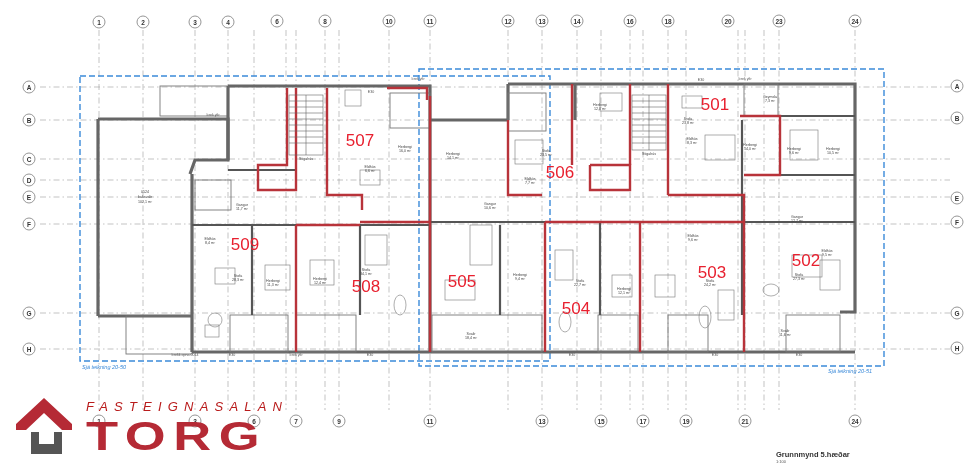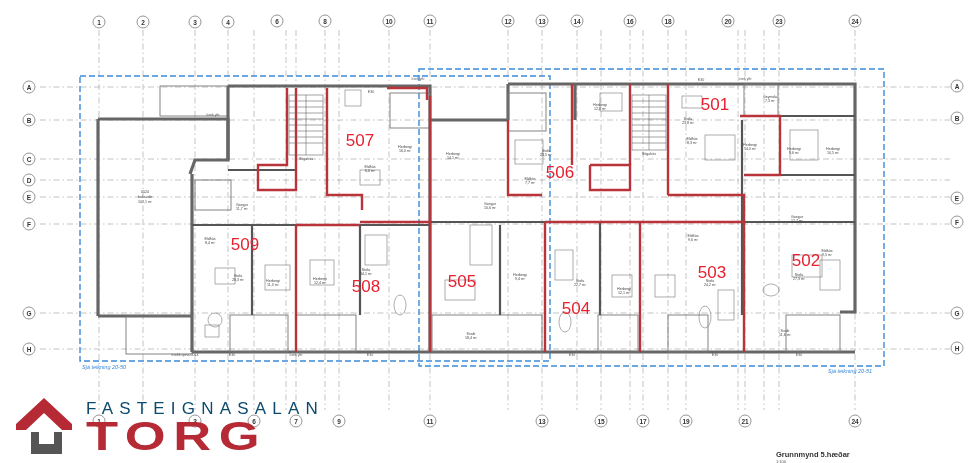--- a/index.html
+++ b/index.html
@@ -16,21 +16,21 @@
   .sheet-ref { font-family:"Liberation Sans", sans-serif; font-size:5.5px; fill:#3b8ad9; font-style:italic; }
   .room-label { font-family:"Liberation Sans", sans-serif; font-size:3.6px; fill:#444; text-anchor:middle; }
   .unit-number { font-family:"Liberation Sans", sans-serif; font-size:17px; fill:#e8202f; font-weight:normal; text-anchor:middle; }
   .furn { stroke:#777; stroke-width:0.6; fill:none; }
   .stair { stroke:#666; stroke-width:0.6; fill:none; }
   .small-note { font-family:"Liberation Sans", sans-serif; font-size:3.6px; fill:#555; text-anchor:middle; }
   .title-text { font-family:"Liberation Sans", sans-serif; font-size:7.5px; fill:#333; font-weight:bold; }
   .scale-text { font-family:"Liberation Sans", sans-serif; font-size:4px; fill:#555; }
 
   #logo { position:absolute; left:14px; top:396px; width:280px; height:62px; }
-  #logo .brand-top { position:absolute; left:72px; top:3px; font-family:"Liberation Sans", sans-serif; font-size:17px; letter-spacing:6.2px; color:#0c4a6e; font-weight:normal; }
+  #logo .brand-top { position:absolute; left:72px; top:3px; font-family:"Liberation Sans", sans-serif; font-size:13px; letter-spacing:6.2px; color:#b91c1c; font-weight:normal;font-style:italic; }
   #logo .brand-main { position:absolute; left:72px; top:17px; font-family:"Liberation Sans", sans-serif; font-size:41px; letter-spacing:6px; color:#b52a35; font-weight:bold; line-height:46px; transform:scaleX(1.28); transform-origin:left top; }
   #logo svg { position:absolute; left:0; top:0; }
 </style>
 </head>
 <body>
 
 <svg id="plan" viewBox="0 0 970 463" xmlns="http://www.w3.org/2000/svg">
 
   <g>
     <line class="gridline" x1="99" y1="30" x2="99" y2="410"></line>

